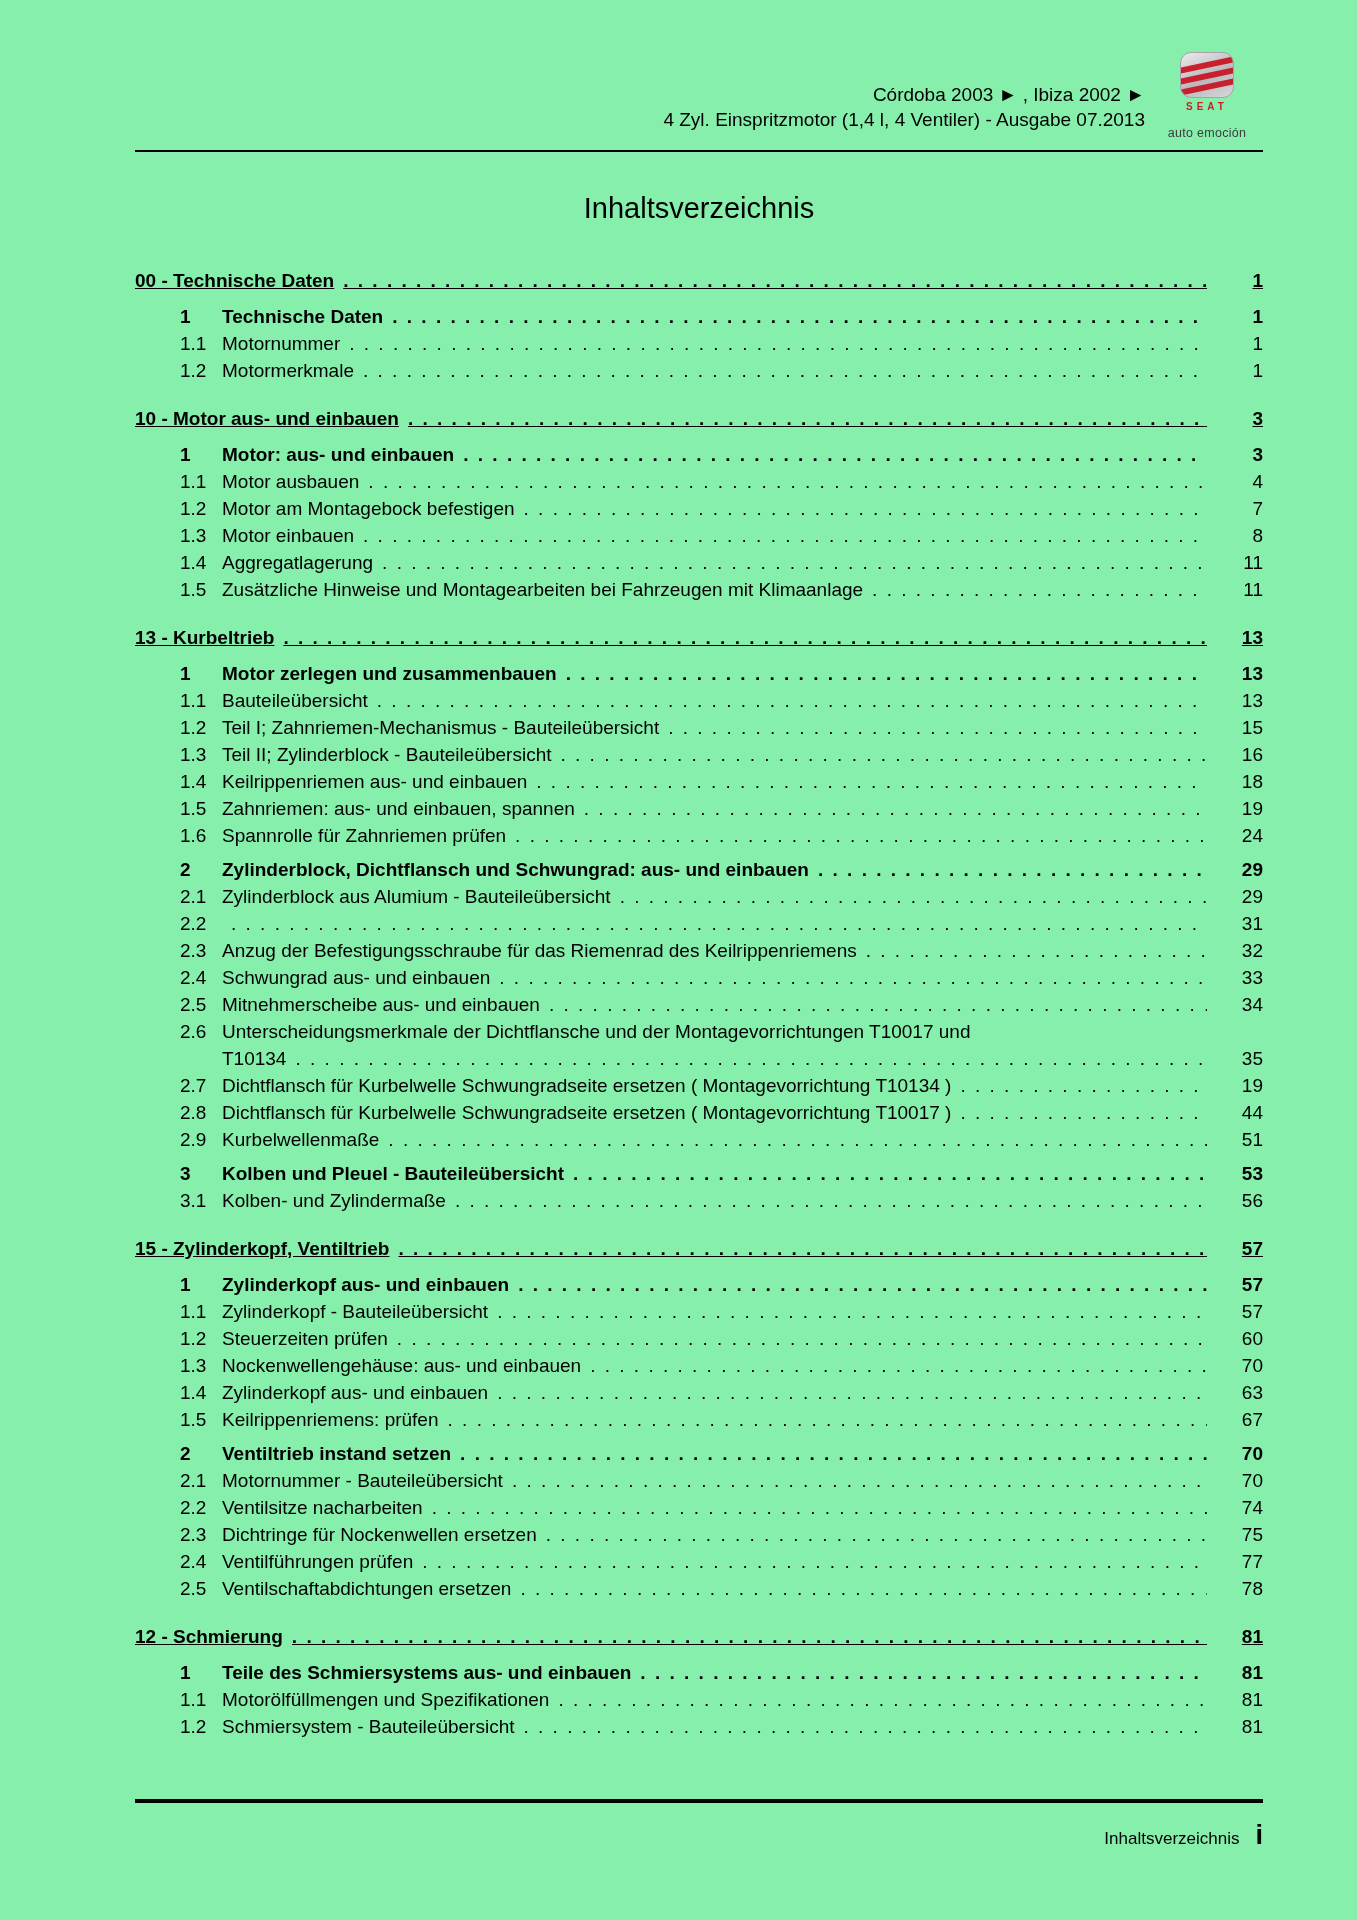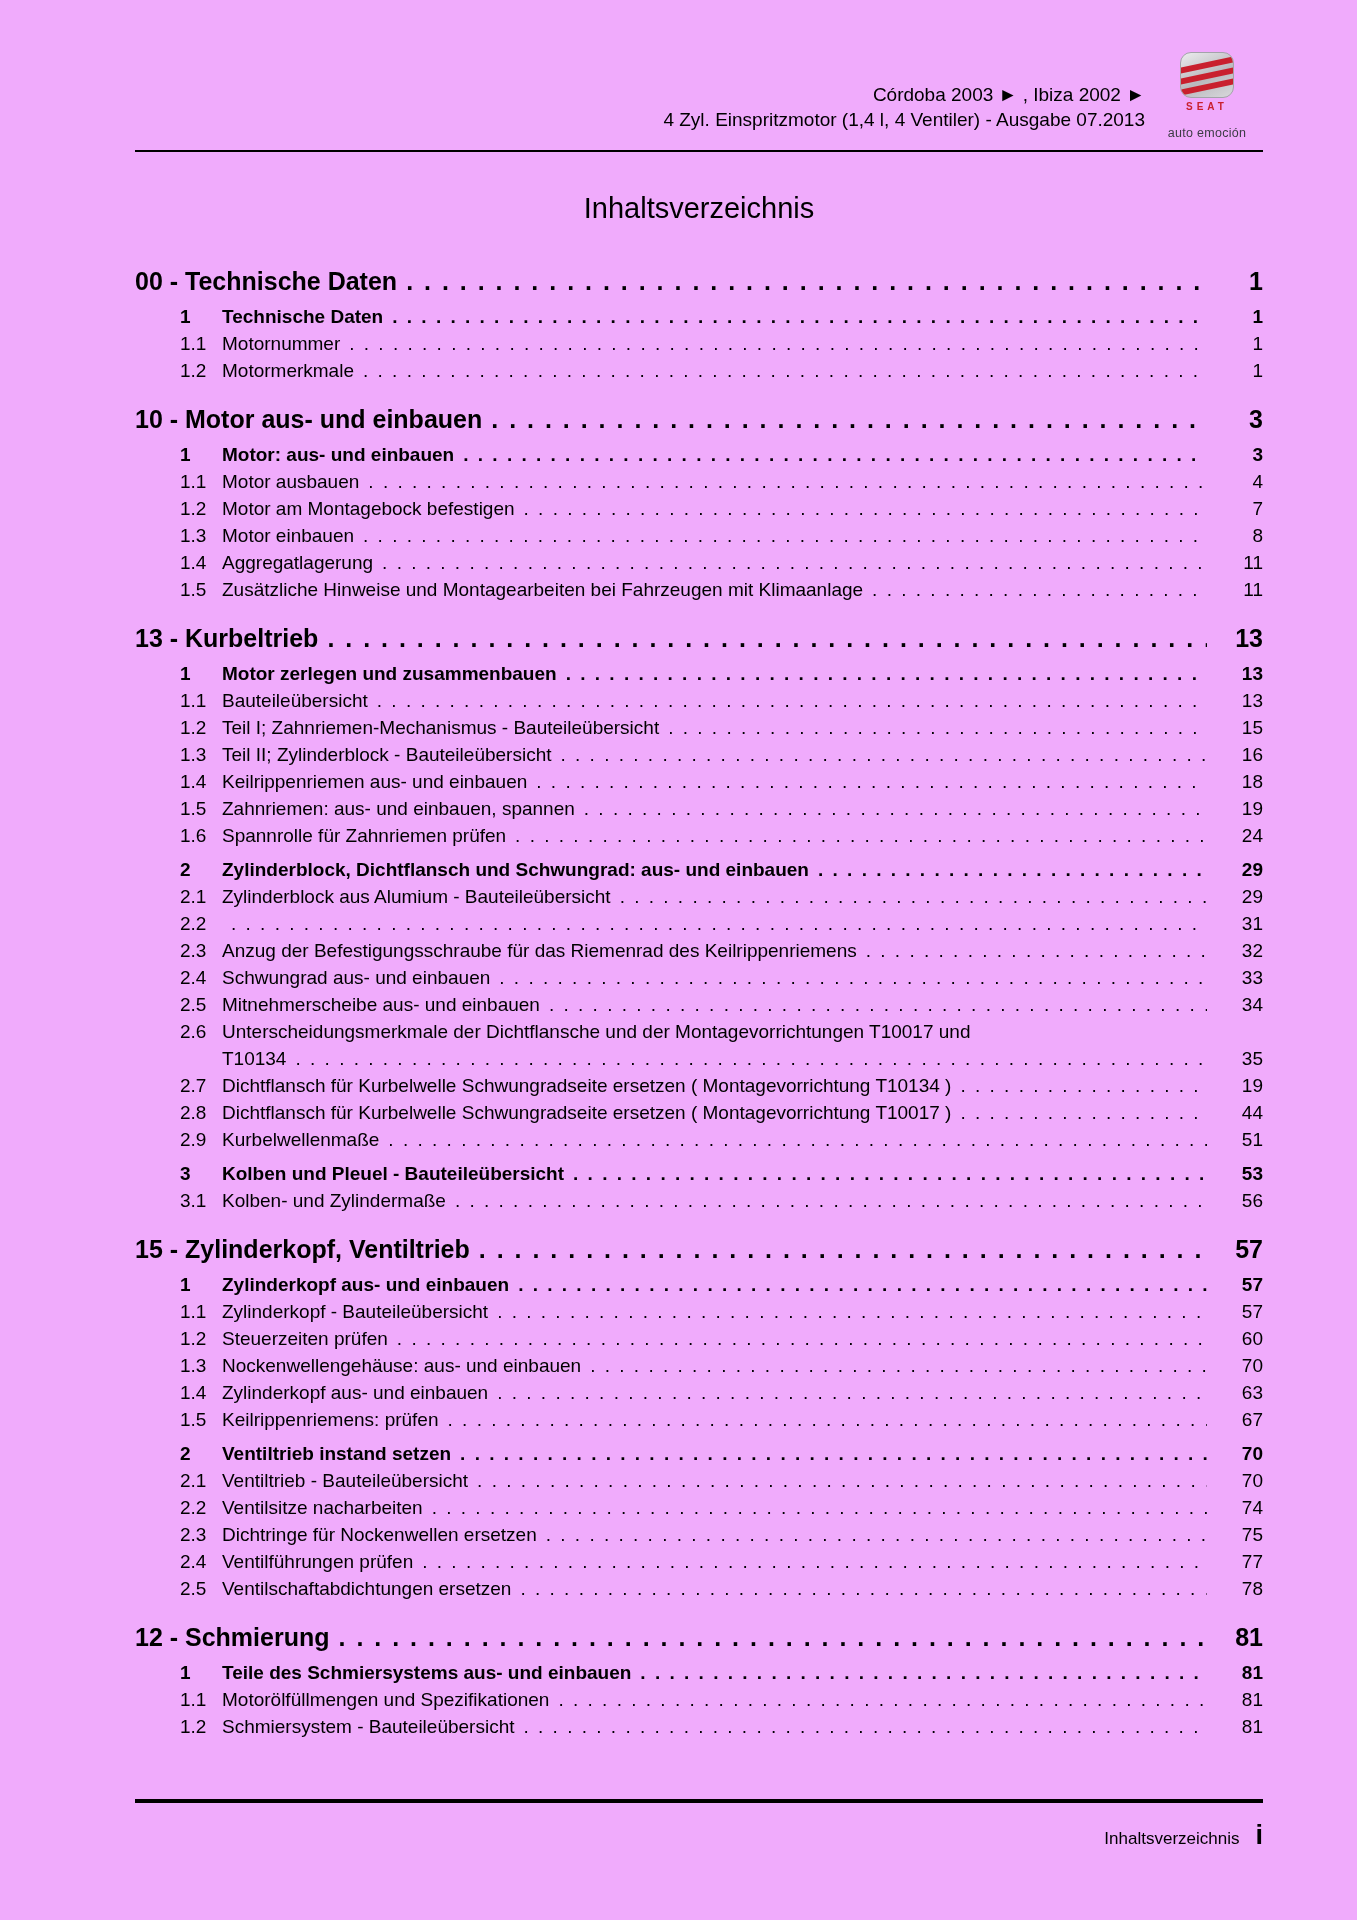--- a/index.html
+++ b/index.html
@@ -1,20 +1,20 @@
 <!DOCTYPE html>
 <html><head>
 <meta charset="utf-8">
 <style>
   html,body{margin:0;padding:0;background:#fff;}
   body{
     width:1357px;height:1920px;overflow:hidden;position:relative;
     font-family:"Liberation Sans","DejaVu Sans",sans-serif;color:#000;
   }
-  .page{position:absolute;inset:0;background:#f0abfc;}
+  .page{position:absolute;inset:0;background:#86efac;}
 
   
   .header{
     position:absolute;left:135px;right:94px;top:0;height:152px;
     box-sizing:border-box;border-bottom:2px solid #000;
     display:flex;justify-content:flex-end;align-items:flex-end;
   }
   .header-text{
     text-align:right;font-size:19px;line-height:25px;margin-bottom:18px;
     white-space:nowrap;
@@ -40,21 +40,21 @@
     position:absolute;left:135px;right:94px;top:192px;
     text-align:center;font-size:29px;font-weight:400;
   }
 
   
   .toc{position:absolute;left:135px;right:94px;top:264px;font-size:19px;}
   .toc-section{margin-top:20px;}
   .toc-section:first-child{margin-top:2px;}
   .row{display:flex;align-items:baseline;}
   .section-row{
-    font-size:25px;font-weight:bold;line-height:30px;margin-bottom:6px;
+    font-size:19px;font-weight:bold;line-height:30px;margin-bottom:6px;text-decoration:underline;
   }
   .entry{line-height:27px;padding-left:45px;}
   .entry.b{font-weight:bold;margin-top:7px;}
   .num{width:42px;flex:none;}
   .ttl{flex:none;max-width:950px;}
   .leader{
     flex:1 1 auto;min-width:0;overflow:hidden;white-space:nowrap;
     margin-left:9px;margin-right:4px;
   }
   .leader::after{
@@ -337,21 +337,21 @@
           <span class="pg">67</span>
         </div>
         <div class="row entry b">
           <span class="num">2</span>
           <span class="ttl">Ventiltrieb instand setzen</span>
           <span class="leader"></span>
           <span class="pg">70</span>
         </div>
         <div class="row entry">
           <span class="num">2.1</span>
-          <span class="ttl">Ventiltrieb - Bauteileübersicht</span>
+          <span class="ttl">Motornummer - Bauteileübersicht</span>
           <span class="leader"></span>
           <span class="pg">70</span>
         </div>
         <div class="row entry">
           <span class="num">2.2</span>
           <span class="ttl">Ventilsitze nacharbeiten</span>
           <span class="leader"></span>
           <span class="pg">74</span>
         </div>
         <div class="row entry">

